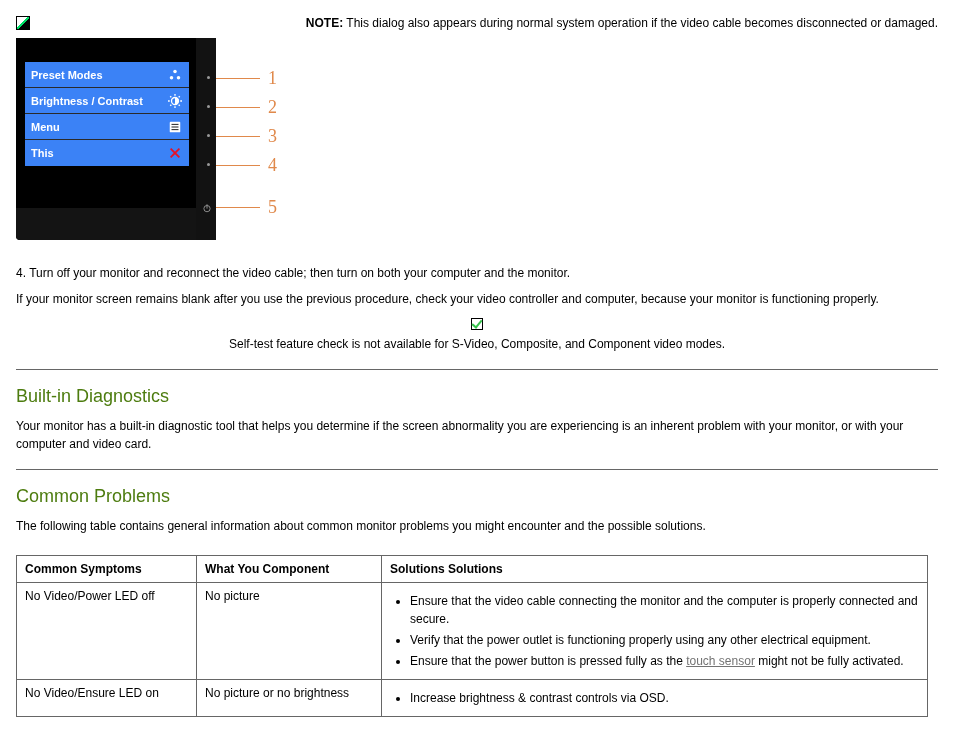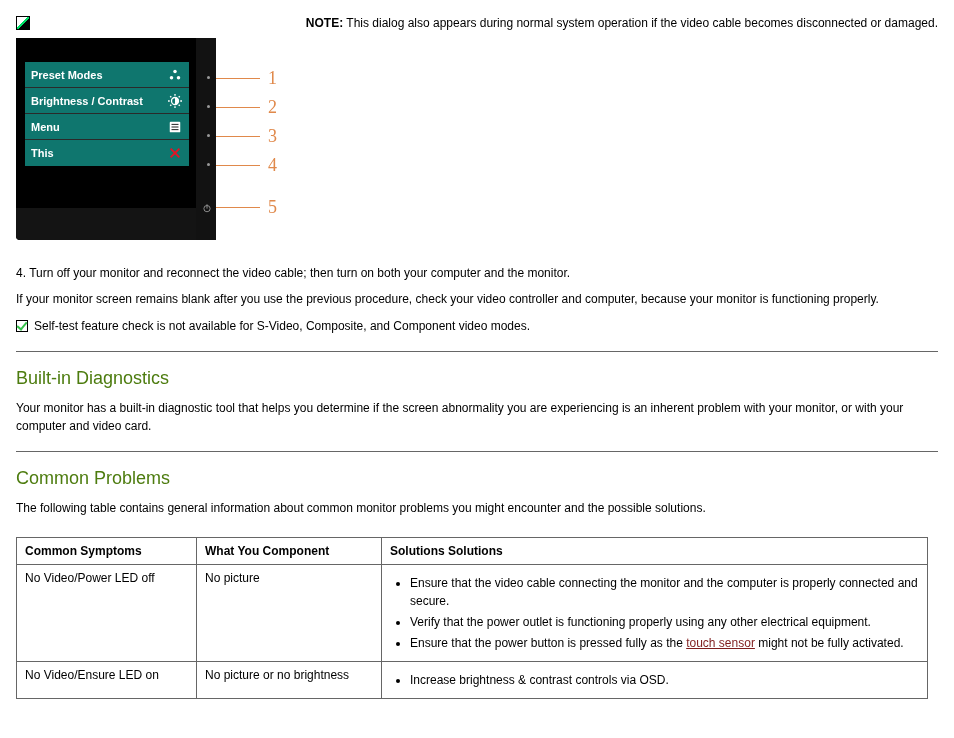--- a/index.html
+++ b/index.html
@@ -53,21 +53,21 @@
     left: 6px;
     width: 170px;
     height: 162px;
     background: #000;
   }
   .osd {
     position: absolute;
     top: 18px;
     left: 3px;
     width: 164px;
-    background: #0f766e;
+    background: #3b82f6;
   }
   .osd-row {
     display: flex;
     align-items: center;
     justify-content: space-between;
     height: 26px;
     padding: 0 6px;
     border-bottom: 1px solid #2a2a2a;
     color: #fff;
     font-size: 11px;
@@ -126,21 +126,21 @@
     width: 44px;
   }
   .callout .num {
     color: #e0894b;
     font-family: "Times New Roman", serif;
     font-size: 18px;
     margin-left: 8px;
   }
   .main-text { margin: 10px 0 8px 0; line-height: 1.5; }
   .sub-text { margin: 4px 0 2px 0; line-height: 1.5; }
-  .check-row { display: flex; align-items: center; gap: 6px; margin: 10px 0; line-height:1.4; }
+  .check-row { display: flex; align-items: center; gap: 6px; margin: 10px 0; line-height:1.4;flex-direction:column; }
   .check-box {
     width: 12px;
     height: 12px;
     border: 1px solid #000;
     position: relative;
     flex-shrink: 0;
   }
   .check-box::after {
     content: "";
     position: absolute;
@@ -164,21 +164,21 @@
     font-size: 12px;
   }
   table.diag th, table.diag td {
     border: 1px solid #666;
     padding: 6px 8px;
     text-align: left;
     vertical-align: top;
   }
   ul.cell-list { list-style: disc; padding-left: 20px; }
   ul.cell-list li { margin: 3px 0; line-height: 1.5; }
-  a.inline-link { color: #7f1d1d; text-decoration: underline; }
+  a.inline-link { color: #737373; text-decoration: underline; }
 </style>
 </head>
 <body>
 
 <div class="top-header">
   <div class="top-icon-box pencil-icon"></div>
   <div class="note-text">
     <span class="label">NOTE:</span>
     <span>This dialog also appears during normal system operation if the video cable becomes disconnected or damaged.</span>
   </div>

